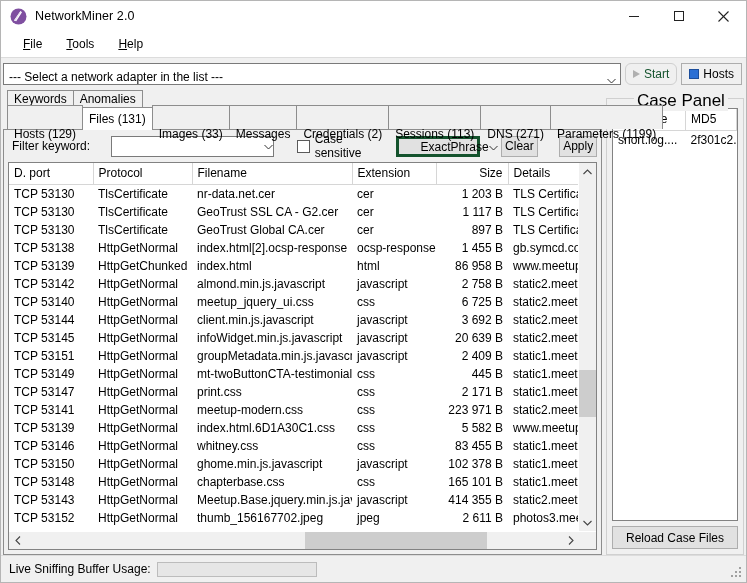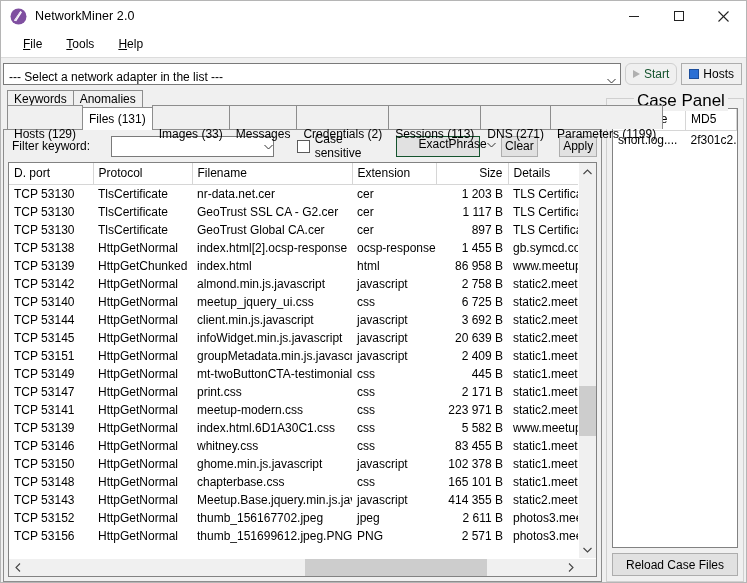--- a/index.html
+++ b/index.html
@@ -225,22 +225,22 @@
   .chk {
     width: 13px; height: 13px;
     border: 1px solid #5a5a5a;
     background: #fff;
     box-sizing: border-box;
     flex: none;
   }
   .mode-combo {
     width: 84px; height: 21px;
     background: #e1e1e1;
-    border: 1px solid #14532d;
-    display: flex; align-items: flex-start;
+    border: 3px solid #14532d;
+    display: flex; align-items: flex-end;
     box-sizing: border-box;
     font-size: 12px;
     padding-left: 18px;
   }
   .mode-combo .mc-text { flex: 1; padding-left: 4px; }
   .sm-btn {
     width: 46px; height: 21px;
     border: 1px solid #adadad;
     background: #e1e1e1;
     display: flex; align-items: center; justify-content: center;
@@ -785,14 +785,30 @@
               </tbody>
           </table>
         </div>
         <div class="reload-btn">
           <span>Reload Case Files</span>
         </div>
       </div>
     </div>
   </div>
 
+  <div class="statusbar">
+    <span class="sb-label">Live Sniffing Buffer Usage:</span>
+    <div class="sb-progress"></div>
+    <span class="grip">
+      <svg width="12" height="12" viewBox="0 0 12 12">
+        <g fill="#a0a0a0">
+          <rect x="8" y="8" width="2" height="2"></rect>
+            <rect x="4" y="8" width="2" height="2"></rect>
+            <rect x="8" y="4" width="2" height="2"></rect>
+          <rect x="0" y="8" width="2" height="2"></rect>
+            <rect x="4" y="4" width="2" height="2"></rect>
+            <rect x="8" y="0" width="2" height="2"></rect>
+        </g>
+      </svg>
+    </span>
+  </div>
 
 </div>
 
 </body></html>

